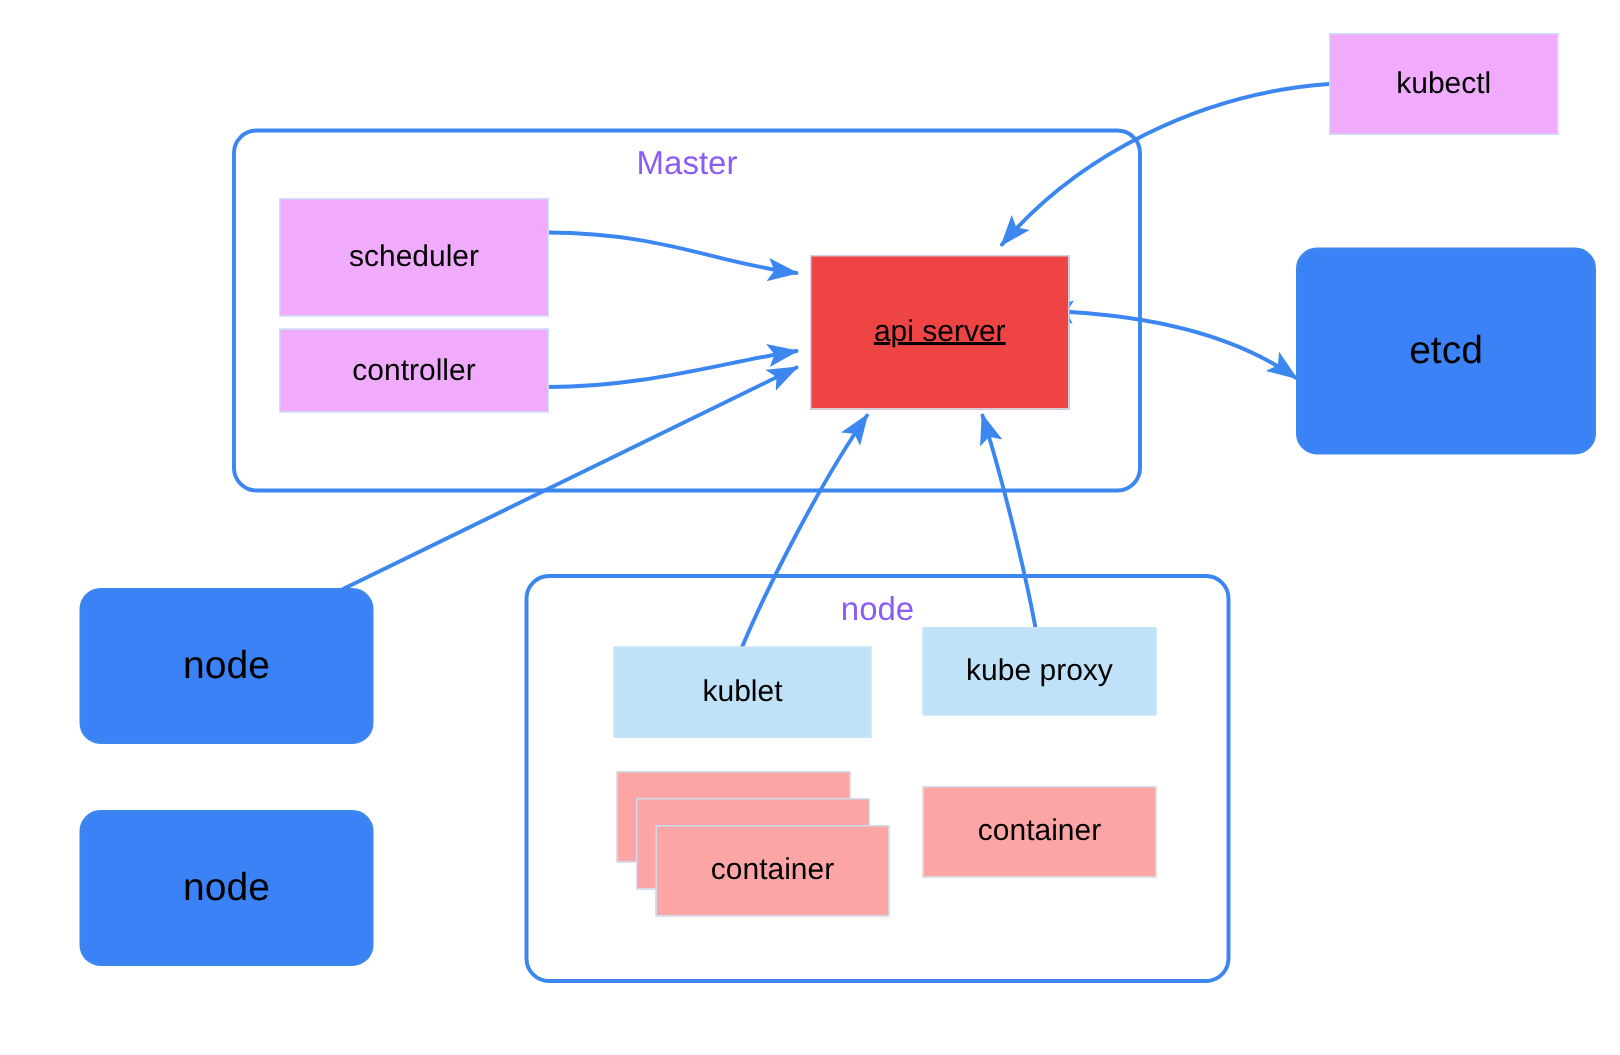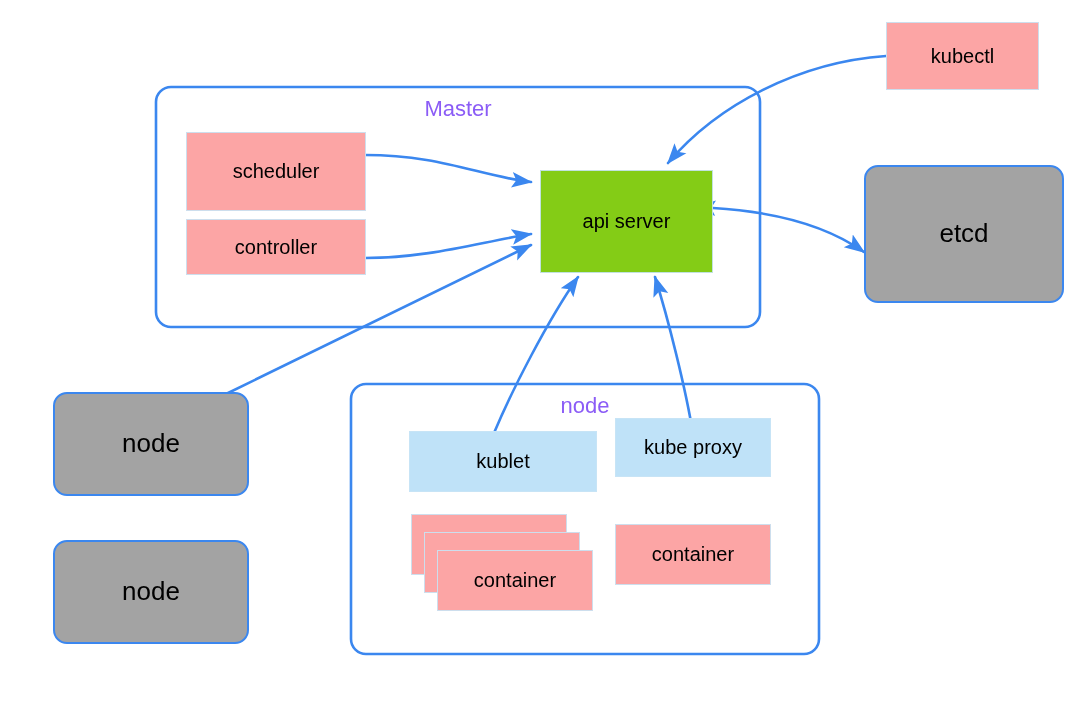--- a/index.html
+++ b/index.html
@@ -31,38 +31,38 @@
     box-sizing: border-box;
     display: flex;
     align-items: center;
     justify-content: center;
     text-align: center;
     color: #000000;
     line-height: 1.15;
   }
   
   .outline {
-    background: #a3a3a3;
+    background: #3b82f6;
     border: 2.5px solid #3b87ef;
     border-radius: 14px;
   }
   .group-label {
     position: absolute;
     display: flex;
     align-items: center;
     justify-content: center;
     color: #8b5cf6;
     white-space: nowrap;
   }
   
   .fill {
     border: 1px solid rgba(200, 228, 245, 0.9);
   }
-  .fill-yellow { background: #fca5a5; }
-  .fill-pink   { background: #84cc16; }
+  .fill-yellow { background: #f0abfc; }
+  .fill-pink   { background: #ef4444; text-decoration: underline; }
   .fill-blue   { background: #bfe2f8; }
   .fill-salmon { background: #fca5a5; }
 
   .stack {
     position: absolute;
   }
   .stack .layer {
     position: absolute;
     box-sizing: border-box;
   }
@@ -132,21 +132,21 @@
   </div>
 
   <div class="node-box outline fs-26" style="left:53px; top:392px; width:196px; height:104px;">
     <span>node</span>
   </div>
 
   <div class="node-box outline fs-26" style="left:53px; top:540px; width:196px; height:104px;">
     <span>node</span>
   </div>
 
-  <div class="node-box fill fill-blue fs-20" style="left:409px; top:431px; width:188px; height:61px;">
+  <div class="node-box fill fill-blue fs-20" style="left:409px; top:431px; width:172px; height:61px;">
     <span>kublet</span>
   </div>
 
   <div class="node-box fill fill-blue fs-20" style="left:615px; top:418px; width:156px; height:59px;text-align:center;">
     <span>kube proxy</span>
   </div>
 
   <div class="stack" style="left:411px; top:514px; width:200px; height:110px;">
     <div class="layer fill fill-salmon" style="left:0px;  top:0px;  width:156px; height:61px;"></div>
     <div class="layer fill fill-salmon" style="left:13px; top:18px; width:156px; height:61px;"></div>

